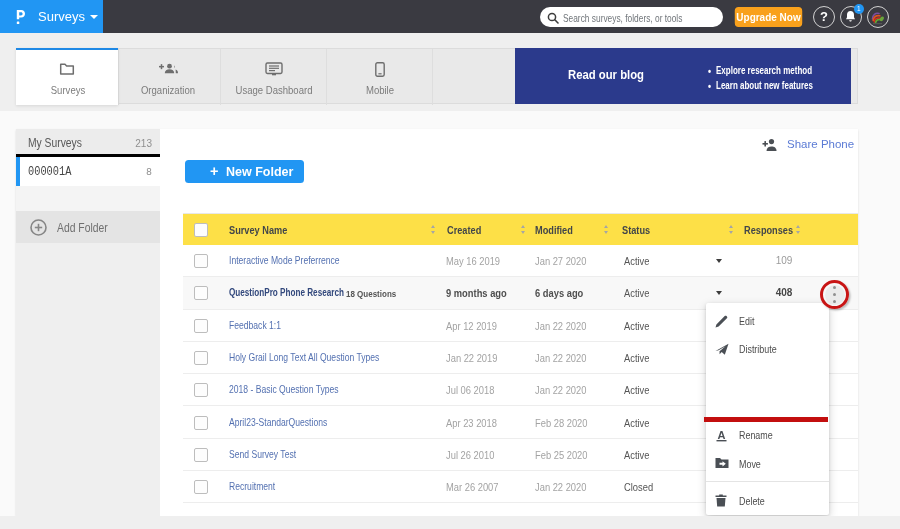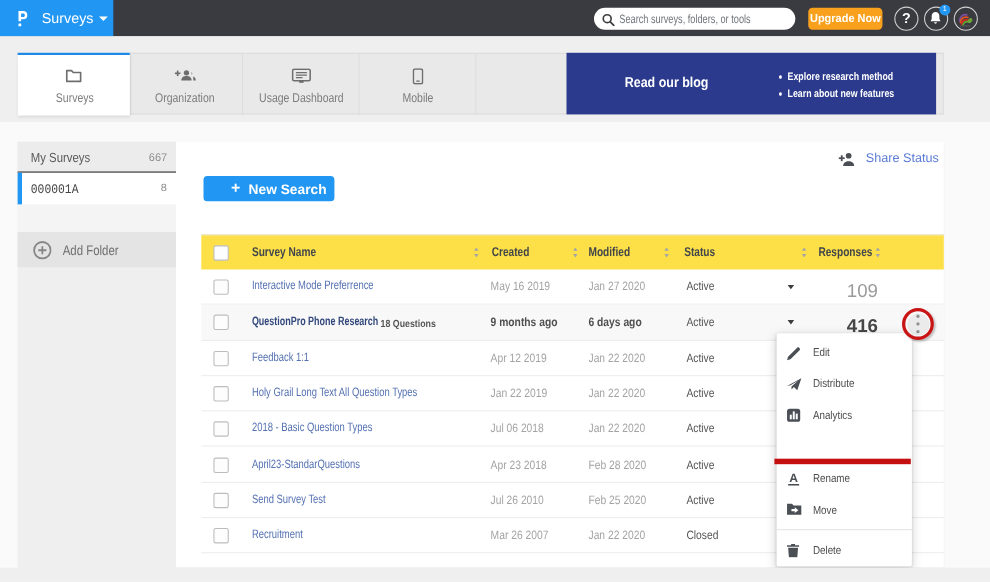--- a/index.html
+++ b/index.html
@@ -23,35 +23,35 @@
   .tabsep { position:absolute; top:0; width:1px; height:56px; background:#dedede; }
   .tab-active { position:absolute; left:16px; top:48px; width:102px; height:57px; background:#fff; border-top:2.6px solid #1e88e5; box-shadow:0 1px 3px rgba(0,0,0,0.10); }
   .tablabel { position:absolute; top:84px; font-size:11.5px; color:#7c7c7c; text-align:center; width:120px; transform:scaleX(0.83); }
   .tabicon { position:absolute; top:62px; }
   .banner { position:absolute; left:515px; top:48px; width:336px; height:56.4px; background:#2b3a8c; }
   .bullet { position:absolute; color:#fff; font-size:10px; font-weight:bold; white-space:nowrap; transform:scaleX(0.8); transform-origin:left center; }
   .bullet::before { content:"•"; position:absolute; left:-10px; font-size:11px; }
   
   .card { position:absolute; left:16px; top:128.5px; width:842px; height:387px; background:#fff; box-shadow:0 1px 2px rgba(0,0,0,0.12); }
   .sidebar { position:absolute; left:0; top:0; width:144px; height:387px; background:#efefef; }
-  .sb1 { position:absolute; left:0; top:0; width:144px; height:28px; background:#ececec; border-bottom:1px solid #000000; }
+  .sb1 { position:absolute; left:0; top:0; width:144px; height:28px; background:#ececec; border-bottom:3px solid #000000; }
   .sb2 { position:absolute; left:0; top:28px; width:144px; height:29.5px; background:#fff; border-left:4px solid #2196f3;font-family:Liberation Mono, monospace; }
   .sbgap { position:absolute; left:0; top:57.5px; width:144px; height:25px; background:#f4f4f4; }
   .sb3 { position:absolute; left:0; top:82.5px; width:144px; height:32px; background:#e4e4e4; }
   .sbtxt { font-size:12px; color:#585858; white-space:nowrap; transform:scaleX(0.86); transform-origin:left center; }
   .sbnum { position:absolute; right:8px; font-size:10px; color:#8f8f8f; }
   
   .thead { position:absolute; left:167px; top:84.9px; width:675px; height:31.6px; background:#fde047; border-top:1px solid #e8e8e8; }
   .th { position:absolute; font-size:11.5px; font-weight:bold; color:#42464a; top:9.5px; white-space:nowrap; transform:scaleX(0.8); transform-origin:left center; }
   .row { position:absolute; left:167px; width:675px; height:32.3px; border-bottom:1px solid #ededed; }
   .cb { position:absolute; left:10.5px; width:14px; height:14px; border:1px solid #bdbdbd; border-radius:2px; background:#fdfdfd; }
   .link { position:absolute; left:46px; font-size:11px; color:#5471b1; white-space:nowrap; transform:scaleX(0.78); transform-origin:left center; }
   .dt { position:absolute; font-size:11px; color:#a3a3a3; white-space:nowrap; transform:scaleX(0.85); transform-origin:left center; }
   .st { position:absolute; left:441px; font-size:11px; color:#555; transform:scaleX(0.85); transform-origin:left center; }
-  .resp { position:absolute; left:563px; width:76px; text-align:center; font-size:17px; color:#9b9b9b; }
+  .resp { position:absolute; left:563px; width:76px; text-align:center; font-size:10px; color:#9b9b9b; }
   .caret-d { position:absolute; left:532.5px; width:0; height:0; border-left:3.8px solid transparent; border-right:3.8px solid transparent; border-top:4.6px solid #3c3c3c; }
   .sort { position:absolute; width:7px; height:9px; }
   .sort i, .sort b { position:absolute; left:1px; width:0; height:0; border-left:2.8px solid transparent; border-right:2.8px solid transparent; }
   .sort i { top:0; border-bottom:3.2px solid #a5a5a5; }
   .sort b { bottom:0; border-top:3.2px solid #a5a5a5; }
   
   .menu { position:absolute; left:705.5px; top:302.6px; width:123.5px; height:212px; background:#fff; border-radius:2px; box-shadow:0 3px 10px rgba(0,0,0,0.18), 0 1px 3px rgba(0,0,0,0.12); }
   .mi { position:absolute; left:0; width:123.5px; height:28.4px; }
   .mi span { position:absolute; left:33px; top:8px; font-size:10.5px; color:#4c4c4c; white-space:nowrap; transform:scaleX(0.85); transform-origin:left center; }
   .mi svg { position:absolute; left:9.5px; top:7.5px; }
@@ -140,21 +140,21 @@
 <div class="banner">
   <div style="position:absolute;left:53px;top:19px;color:#fff;font-size:13px;font-weight:bold;white-space:nowrap;transform:scaleX(0.87);transform-origin:left center;">Read our blog</div>
   <div class="bullet" style="left:201px;top:17px">Explore research method</div>
   <div class="bullet" style="left:201px;top:32px">Learn about new features</div>
 </div>
 
 <div class="card">
   <div class="sidebar">
     <div class="sb1">
         <span class="sbtxt" style="position:absolute;left:12px;top:7px">My Surveys</span>
-        <span class="sbnum" style="top:9px">667</span>
+        <span class="sbnum" style="top:9px">213</span>
       </div>
     <div class="sb2">
         <span class="sbtxt" style="position:absolute;left:8px;top:8px;color:#454545">000001A</span>
         <span class="sbnum" style="top:10px">8</span>
       </div>
     <div class="sbgap"></div>
     <div class="sb3">
       <svg class="abs" style="left:14px;top:7.5px" width="17" height="17" viewBox="0 0 17 17">
           <circle cx="8.5" cy="8.5" r="7.5" fill="none" stroke="#868686" stroke-width="1.6"></circle>
           <line x1="4.8" y1="8.5" x2="12.2" y2="8.5" stroke="#868686" stroke-width="1.6"></line>
@@ -164,24 +164,24 @@
     </div>
   </div>
   <svg class="abs" style="left:746px;top:9px" width="16" height="14" viewBox="0 0 16 14">
     <g fill="#4b4f54">
         <circle cx="9.5" cy="3.6" r="2.6"></circle>
         <path d="M4.5,13 C4.5,10 6.7,8.6 9.5,8.6 C12.3,8.6 14.5,10 14.5,13 Z"></path>
         <rect x="0.5" y="5" width="5.4" height="1.6"></rect>
         <rect x="2.4" y="3.1" width="1.6" height="5.4"></rect>
       </g>
   </svg>
-  <div class="shf">Share Status</div>
+  <div class="shf">Share Phone</div>
   <div class="newbtn">
       <span style="position:absolute;left:25px;top:3px;font-size:14.5px;font-weight:bold;">+</span>
-      <span style="position:absolute;left:41px;top:5px;font-size:12.5px;font-weight:bold;">New Search</span>
+      <span style="position:absolute;left:41px;top:5px;font-size:12.5px;font-weight:bold;">New Folder</span>
     </div>
 </div>
 
 <div class="card" style="background:none;box-shadow:none;">
   <div class="thead">
     <div class="cb" style="top:9px"></div>
     <div class="th" style="left:46px">Survey Name</div>
     <div class="sort" style="left:247px;top:11px">
         <i></i>
         <b></b>
@@ -217,21 +217,21 @@
     <div class="resp" style="top:10px">109</div>
   </div>
   <div class="row" style="top:148.8px;background:#f8f8f8">
     <div class="cb" style="top:9px"></div>
     <div class="link" style="top:9px;font-weight:bold;color:#32487c;transform:scaleX(0.74);transform-origin:left center;">QuestionPro Phone Research</div>
     <div style="position:absolute;left:163px;top:11.5px;font-size:9.3px;font-weight:bold;color:#555;white-space:nowrap;transform:scaleX(0.86);transform-origin:left center;">18 Questions</div>
     <div class="dt" style="left:263px;top:10px;font-weight:bold;color:#4f4f4f">9 months ago</div>
     <div class="dt" style="left:352px;top:10px;font-weight:bold;color:#4f4f4f">6 days ago</div>
     <div class="st" style="top:10px">Active</div>
     <div class="caret-d" style="top:14px"></div>
-    <div class="resp" style="top:10px;font-weight:bold;color:#474747">416</div>
+    <div class="resp" style="top:10px;font-weight:bold;color:#474747">408</div>
   </div>
   <div class="row" style="top:181.1px">
     <div class="cb" style="top:9px"></div>
     <div class="link" style="top:9px">Feedback 1:1</div>
     <div class="dt" style="left:263px;top:10px">Apr 12 2019</div>
     <div class="dt" style="left:352px;top:10px">Jan 22 2020</div>
     <div class="st" style="top:10px">Active</div>
   </div>
   <div class="row" style="top:213.4px">
     <div class="cb" style="top:9px"></div>
@@ -280,29 +280,20 @@
     <svg width="13" height="13" viewBox="0 0 13 13">
         <path fill="#4a4f55" d="M0.5,12.5 L1.4,9.4 L9.7,1.1 C10.2,0.6 11,0.6 11.5,1.1 L11.9,1.5 C12.4,2 12.4,2.8 11.9,3.3 L3.6,11.6 Z"></path>
       </svg>
     <span>Edit</span>
   </div>
   <div class="mi" style="top:32.9px">
     <svg width="14" height="13" viewBox="0 0 14 13">
         <path fill="#4a4f55" d="M0.5,8 L13.5,0.8 L9.8,11.8 L6.7,8.9 L4.6,11.2 L4.5,8.3 L10.5,3.2 L3.6,7.3 Z"></path>
       </svg>
     <span>Distribute</span>
-  </div>
-  <div class="mi" style="top:61.3px">
-    <svg width="13" height="13" viewBox="0 0 13 13">
-        <rect x="0.5" y="0.5" width="12" height="12" rx="2.4" fill="#4a4f55"></rect>
-        <rect x="3" y="6" width="1.8" height="4.2" fill="#fff"></rect>
-        <rect x="5.7" y="3" width="1.8" height="7.2" fill="#fff"></rect>
-        <rect x="8.4" y="5" width="1.8" height="5.2" fill="#fff"></rect>
-      </svg>
-    <span>Analytics</span>
   </div>
   <div class="mi" style="top:118.9px">
     <svg width="13" height="14" viewBox="0 0 13 14">
         <text x="6.5" y="9.5" text-anchor="middle" font-family="Liberation Sans" font-size="11" font-weight="bold" fill="#4a4f55">A</text>
         <rect x="1.5" y="11" width="10" height="1.4" fill="#4a4f55"></rect>
       </svg>
     <span>Rename</span>
   </div>
   <div class="mi" style="top:147px">
     <svg width="14" height="12" viewBox="0 0 14 12">

